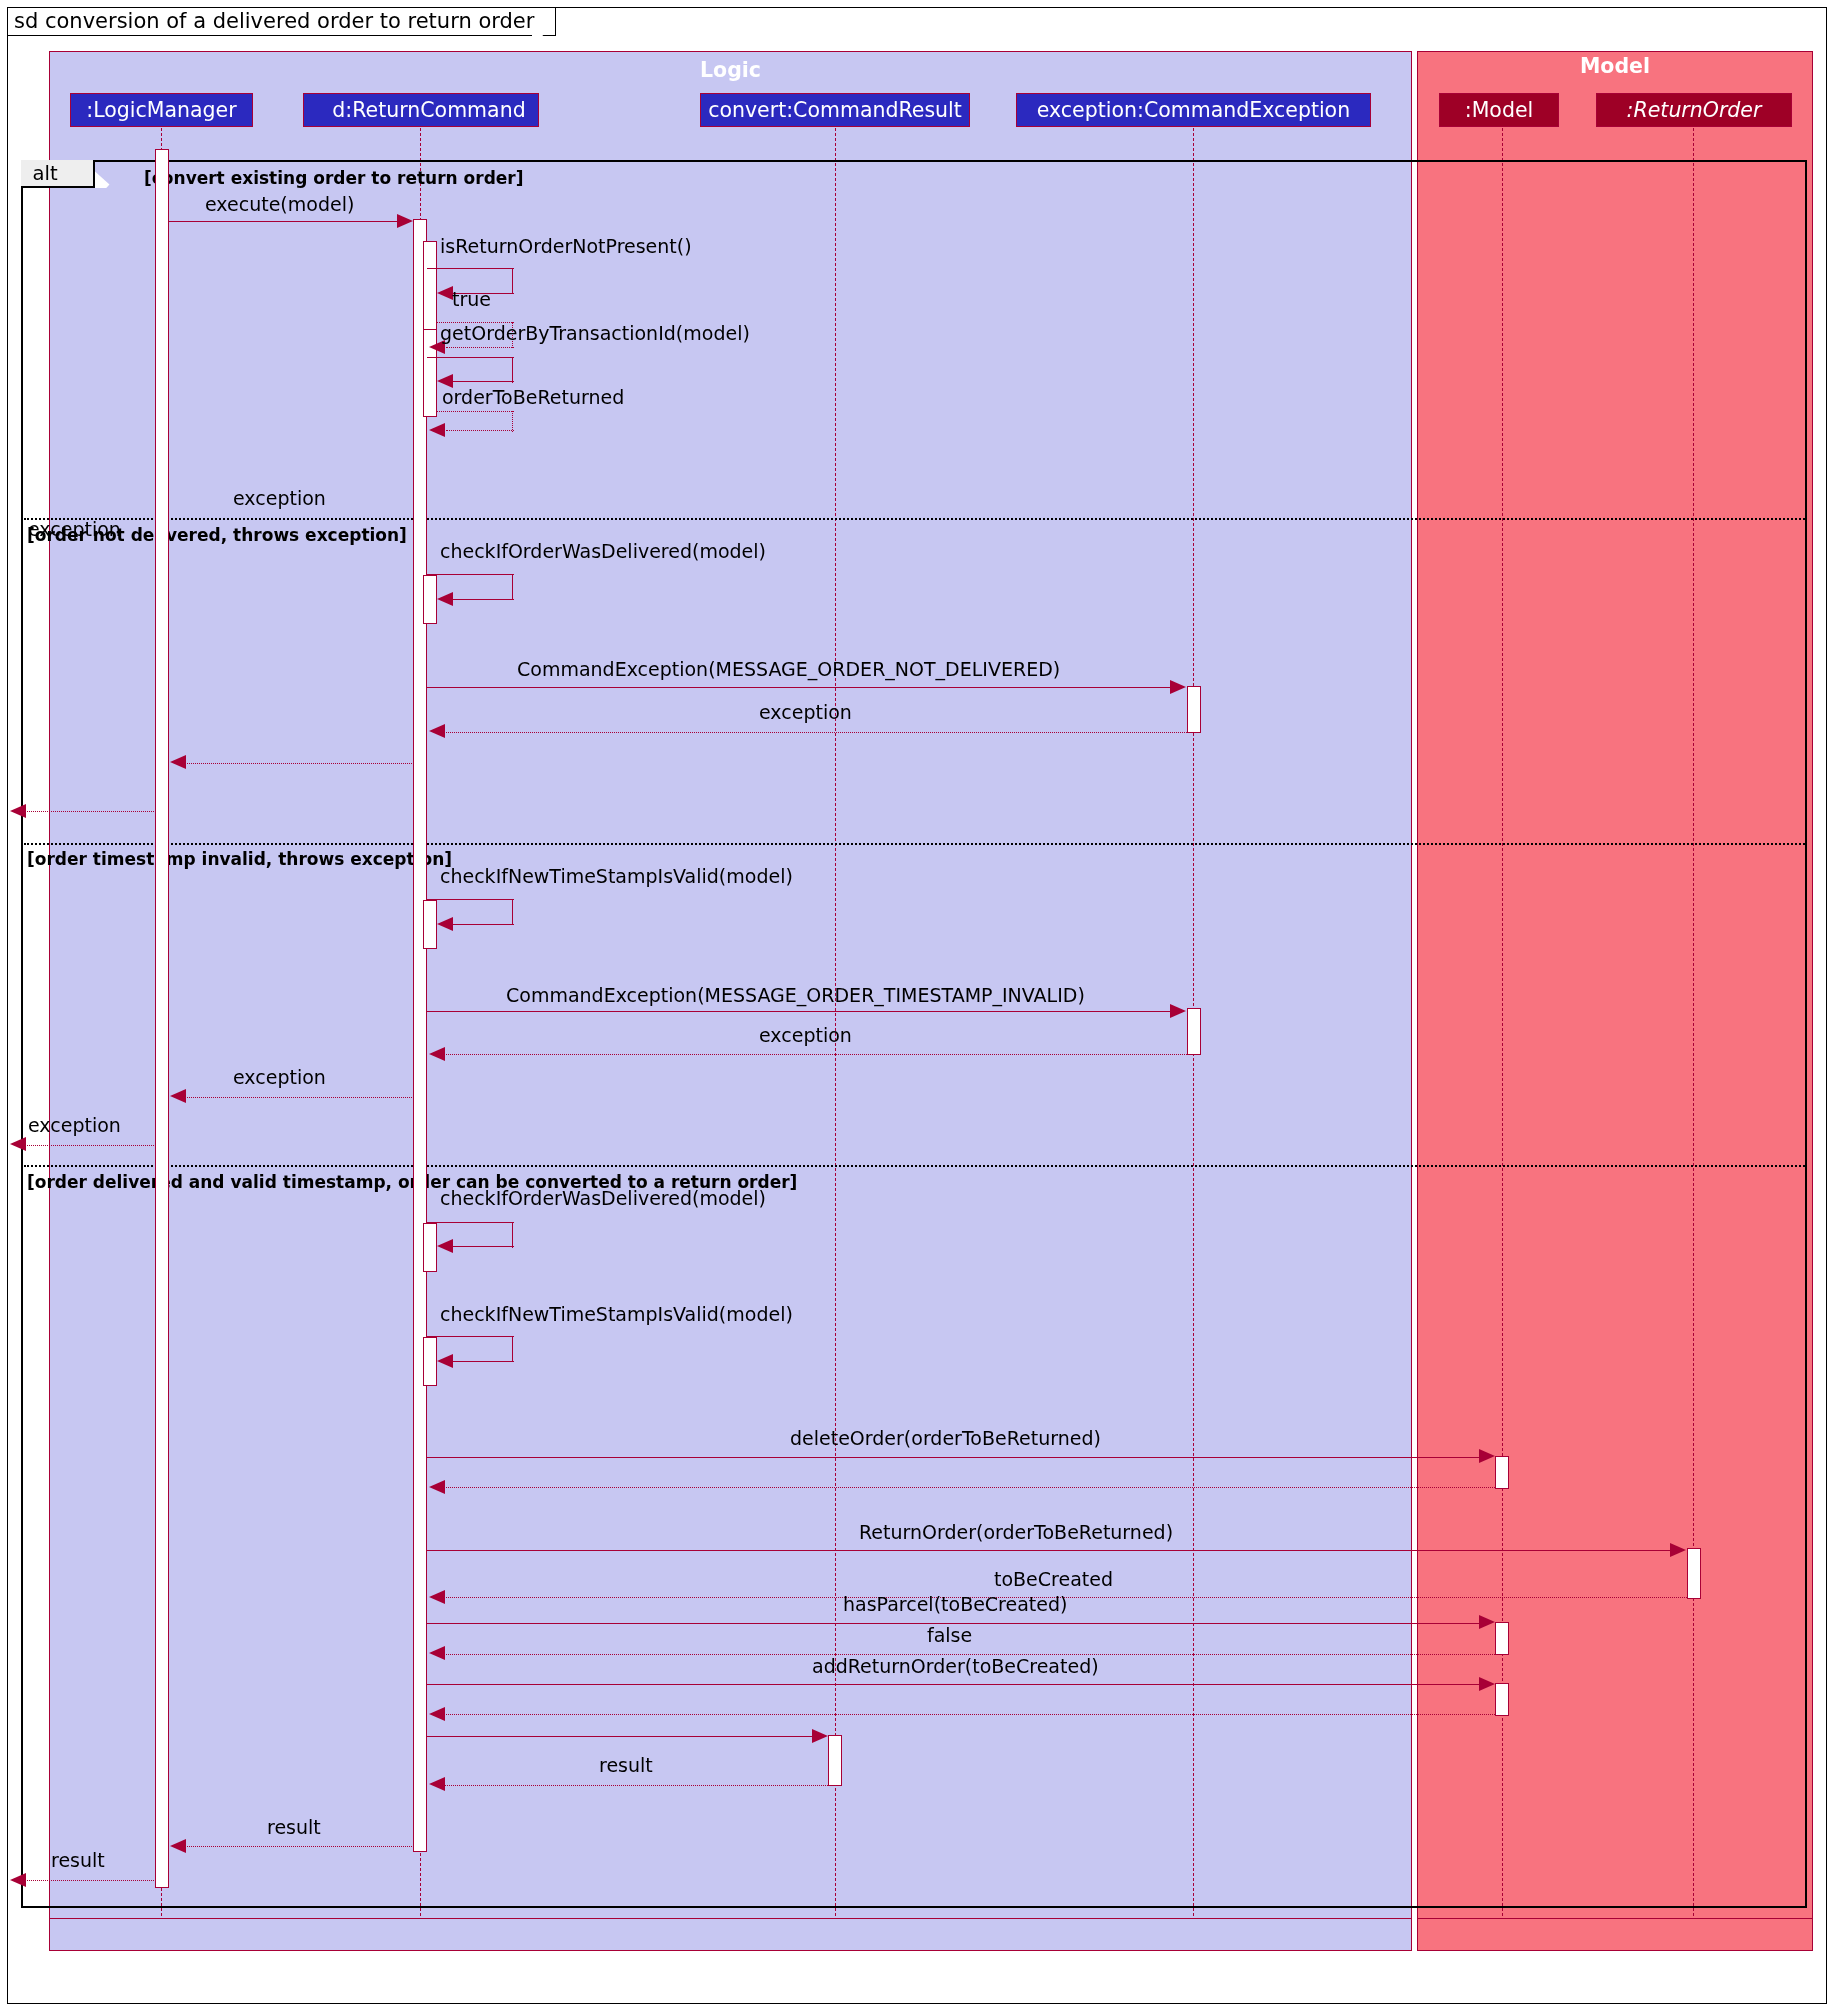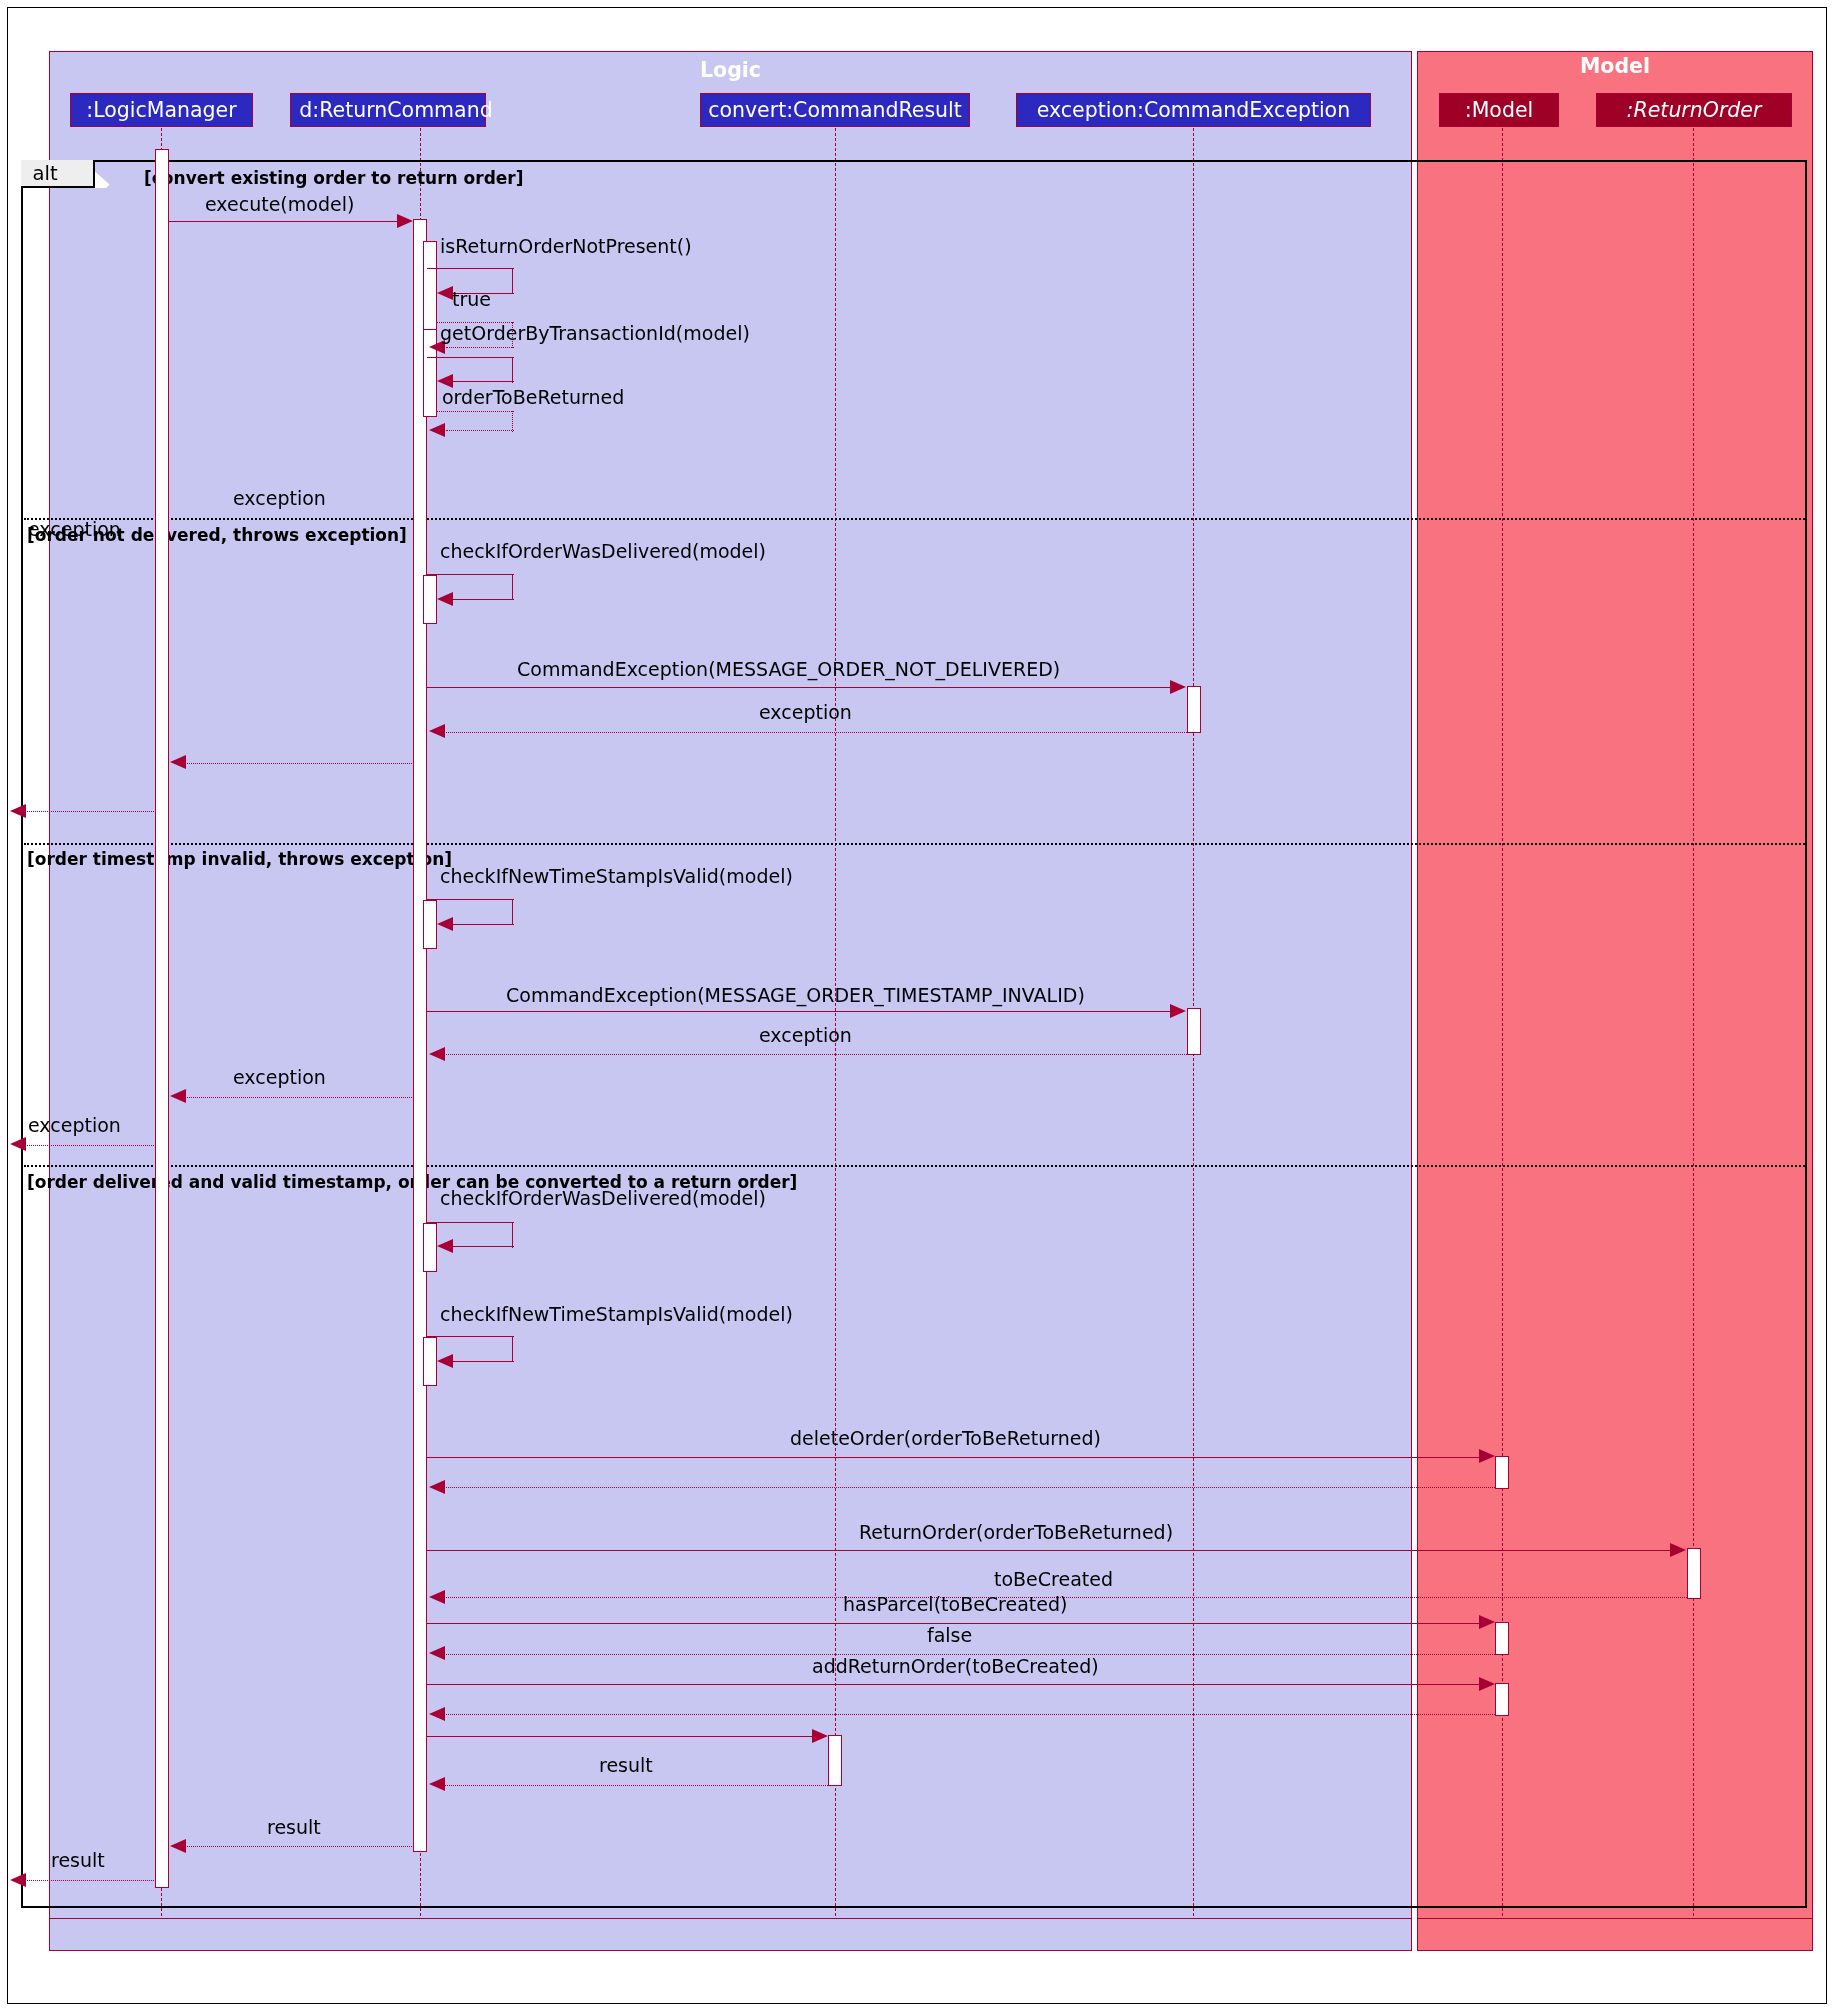--- a/index.html
+++ b/index.html
@@ -63,31 +63,35 @@
 
   
   .footbar{position:absolute;box-sizing:border-box;border:1.6px solid #A80036;}
 </style>
 </head>
 <body>
 
 <div id="page">
 
   <div class="sd-frame"></div>
+  <div class="sd-tab">
+    <span class="sd-tab-text">sd conversion of a delivered order to return order</span>
+    <span class="sd-tab-corner"></span>
+  </div>
 
   <div class="pkg pkg-logic" style="left:49px;top:51px;width:1363px;height:1900px;"></div>
   <div class="pkg-title" style="left:49px;top:58px;width:1363px;">Logic</div>
 
   <div class="pkg pkg-model" style="left:1417px;top:51px;width:396px;height:1900px;"></div>
   <div class="pkg-title" style="left:1417px;top:54px;width:396px;">Model</div>
 
   <div class="participant p-logic" style="left:70px;top:93px;width:183px;">
     <span>:LogicManager</span>
   </div>
-  <div class="participant p-logic" style="left:290px;top:93px;width:196px;padding-left:16px;">
+  <div class="participant p-logic" style="left:303px;top:93px;width:236px;padding-left:16px;">
     <span>d:ReturnCommand</span>
   </div>
   <div class="participant p-logic" style="left:700px;top:93px;width:270px;">
     <span>convert:CommandResult</span>
   </div>
   <div class="participant p-logic" style="left:1016px;top:93px;width:355px;">
     <span>exception:CommandException</span>
   </div>
   <div class="participant p-model" style="left:1439px;top:93px;width:120px;">
     <span>:Model</span>

